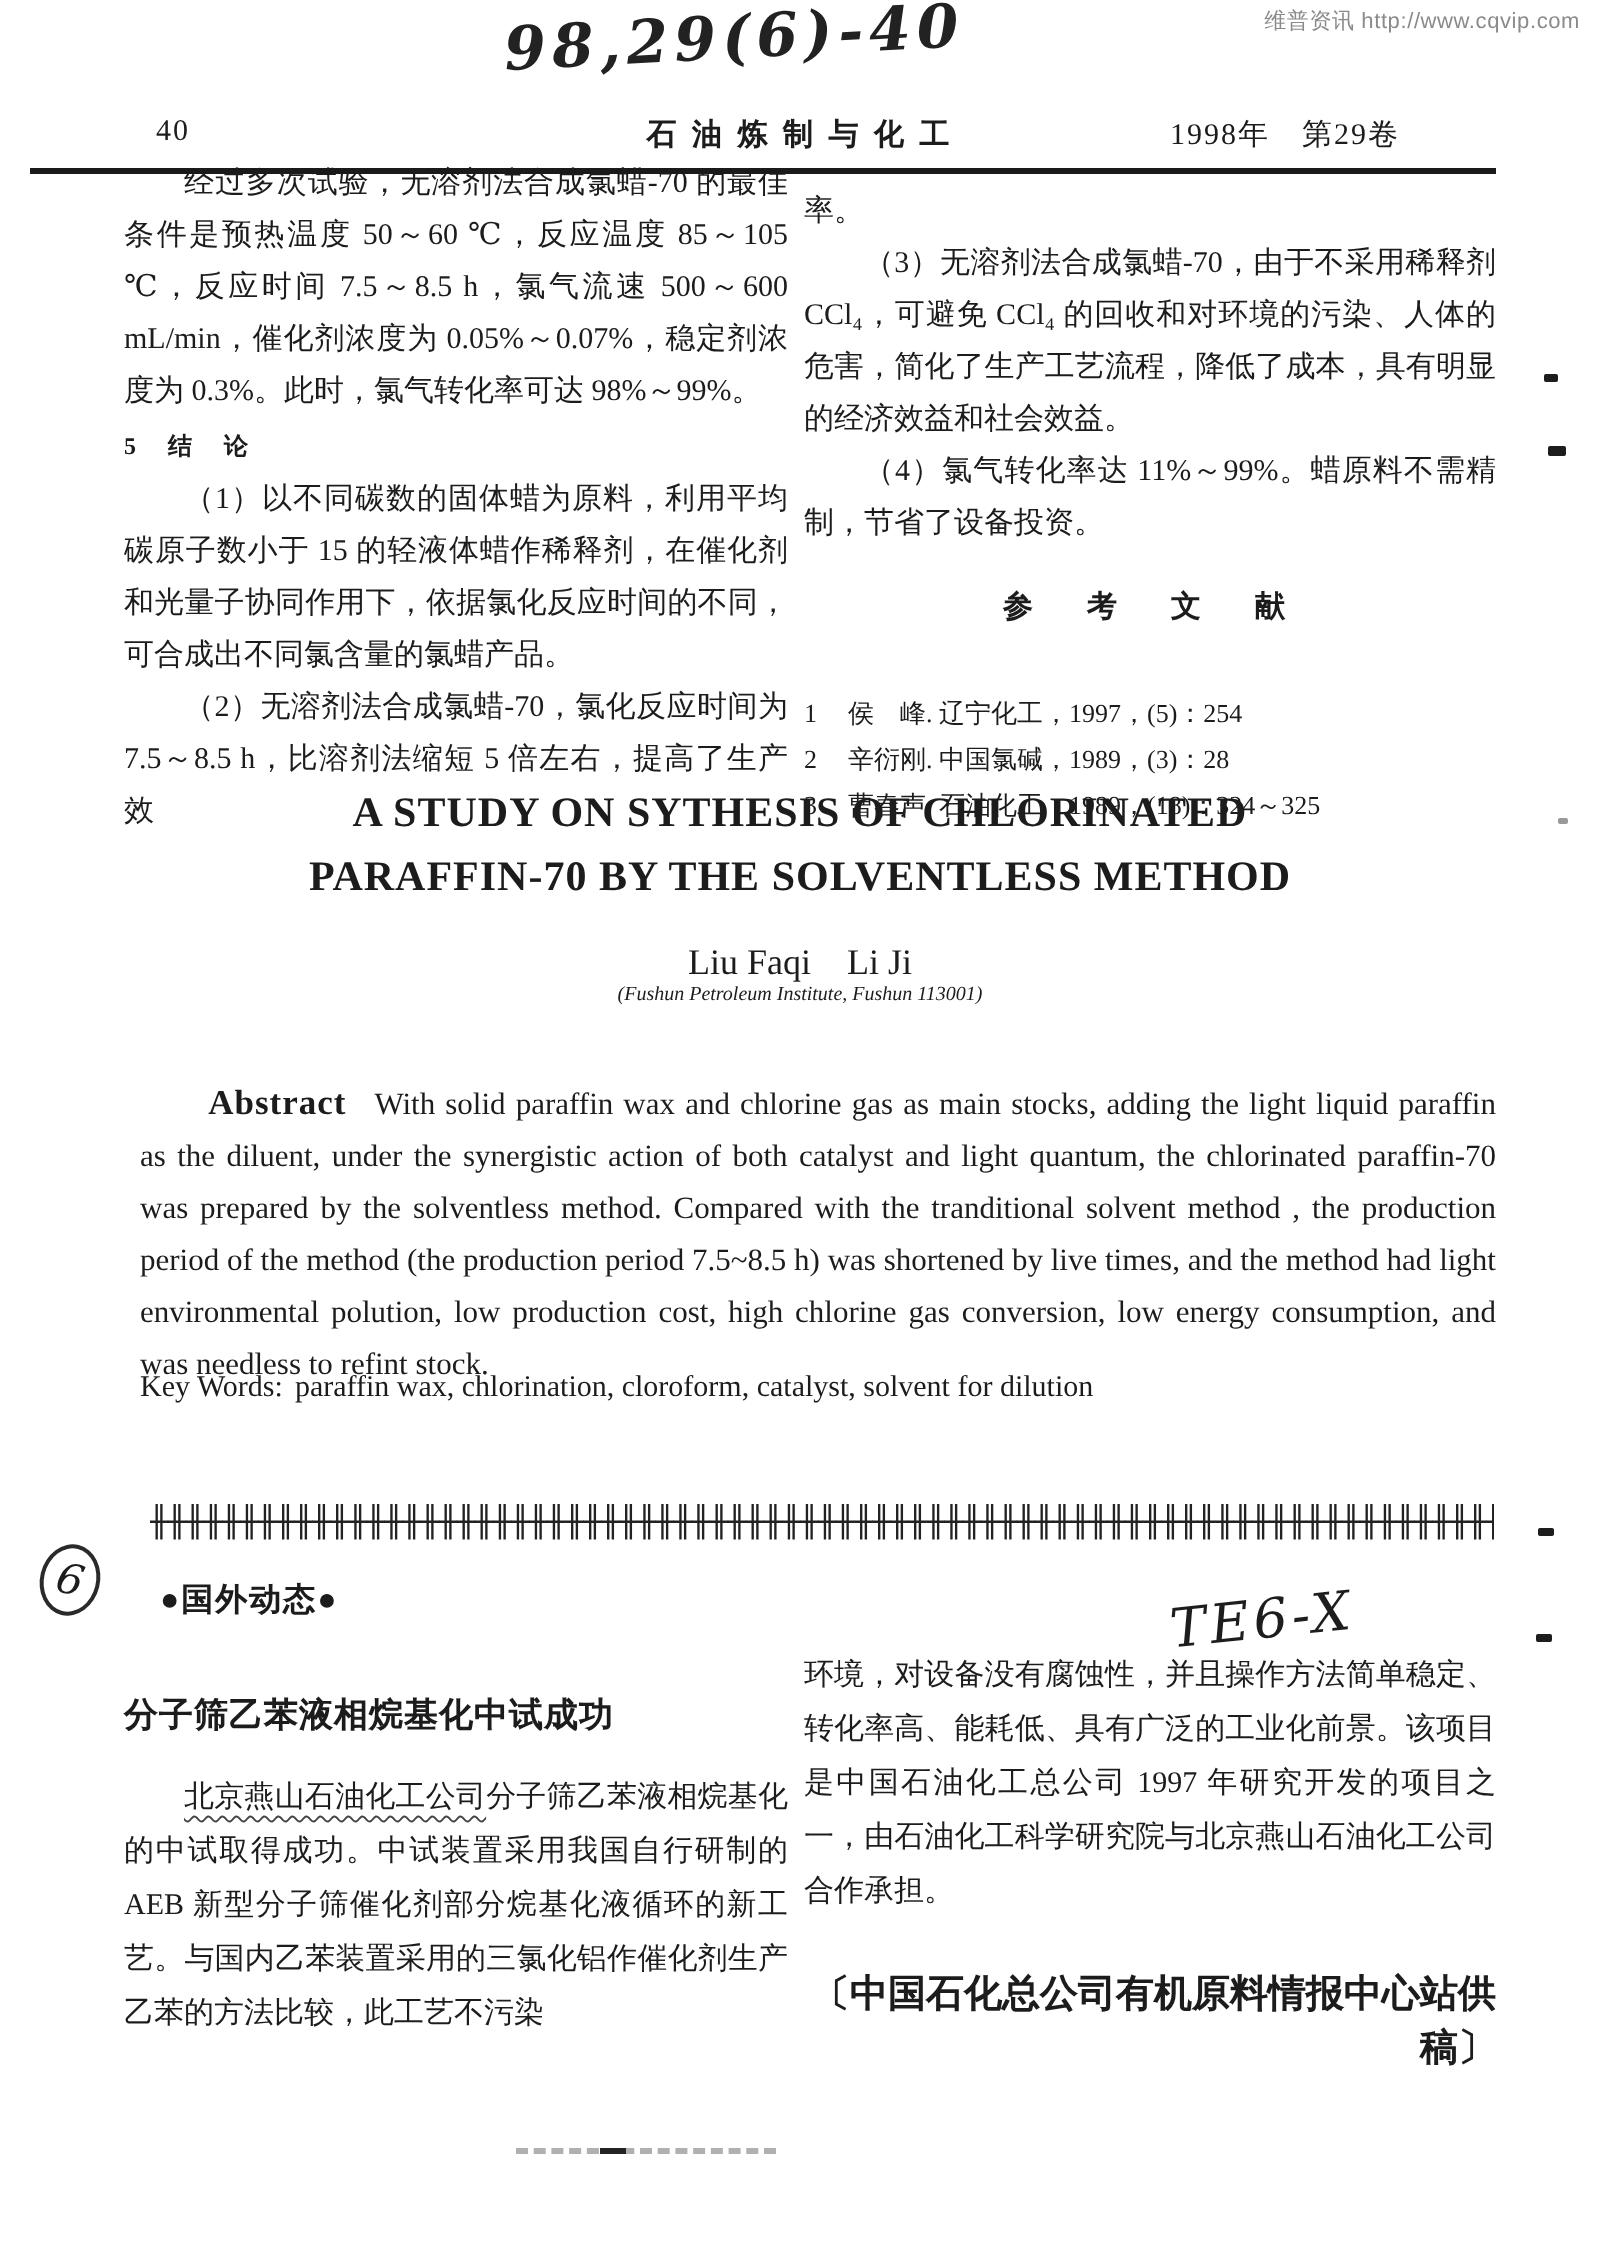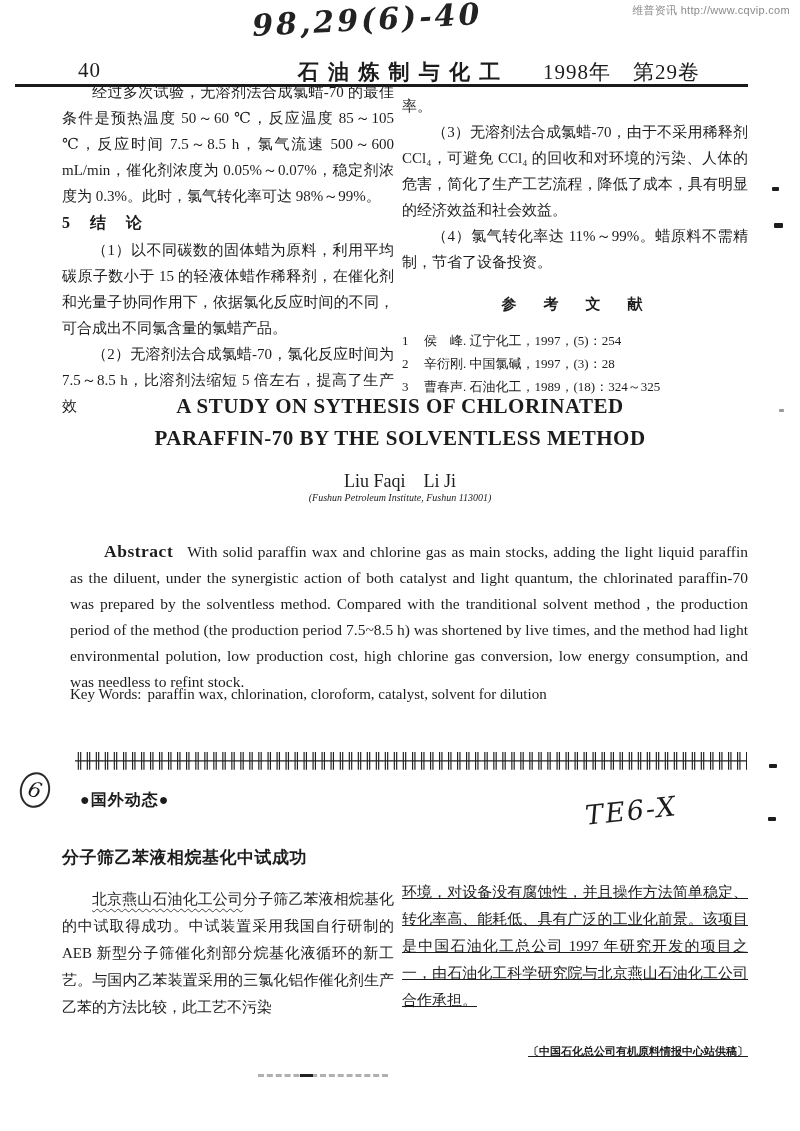--- a/index.html
+++ b/index.html
@@ -22,36 +22,36 @@
   }
   .hw-top {
     position:absolute; top:2px; left:252px;
     font-size:30px; font-style:italic; font-weight:bold;
     letter-spacing:3px; color:#222;
     transform:rotate(-3deg);
     font-family:"DejaVu Serif",serif;
   }
   .journal-header {
     position:absolute; top:58px; left:0; width:100%; height:24px;
-    font-size:21px;
+    font-size:15px;
   }
   .journal-header .pgnum { position:absolute; left:78px; top:0; letter-spacing:1px; }
   .journal-header .jtitle { position:absolute; left:0; width:100%; text-align:center; top:0; font-weight:bold; letter-spacing:2px; }
   .journal-header .issue { position:absolute; right:100px; top:0; letter-spacing:1px; }
   .header-rule {
     position:absolute; top:84px; left:15px; width:733px; height:3px;
     background:#1a1a1a;
   }
   
   .col { position:absolute; font-size:15px; line-height:26px; text-align:justify; }
   .col-left  { left:62px;  top:79px; width:332px; }
   .col-right { left:402px; top:93px; width:346px; }
   .col p.indent { text-indent:2em; }
-  .sec-heading { font-weight:bold; font-size:16px; letter-spacing:2px; line-height:28px;font-family:Liberation Serif, serif; }
-  .refs-heading { font-weight:bold; text-align:center; font-size:15px; letter-spacing:6px; margin-top:16px; margin-bottom:12px; }
+  .sec-heading { font-weight:bold; font-size:12px; letter-spacing:2px; line-height:28px;font-family:Liberation Serif, serif; }
+  .refs-heading { font-weight:bold; text-align:center; font-size:15px; letter-spacing:6px; margin-top:16px; margin-bottom:28px; }
   .ref-line { font-size:13px; line-height:23px; text-align:left; display:flex; }
   .ref-line .ref-no { width:22px; flex:none; }
   
   .en-title {
     position:absolute; top:390px; left:0; width:100%;
     text-align:center; font-weight:bold; font-size:21px; line-height:32px;
     letter-spacing:.5px;
   }
   .en-authors { position:absolute; top:469px; left:0; width:100%; text-align:center; font-size:18px; }
   .en-affil   { position:absolute; top:492px; left:0; width:100%; text-align:center; font-size:10px; font-style:italic; }
@@ -85,28 +85,28 @@
     position:absolute; left:585px; top:795px;
     font-size:27px; font-style:italic; letter-spacing:2px;
     transform:rotate(-6deg); color:#1d1d1d;
     font-family:"DejaVu Serif",serif;
   }
   .news-title {
     position:absolute; left:62px; top:846px; width:332px;
     text-align:left; font-weight:bold; font-size:17px; letter-spacing:.5px;
   }
   .news-left  { left:62px;  top:886px; width:332px; position:absolute; font-size:15px; line-height:27px; text-align:justify; }
-  .news-right { left:402px; top:879px; width:346px; position:absolute; font-size:15px; line-height:27px; text-align:justify;text-decoration:underline; }
+  .news-right { left:402px; top:825px; width:346px; position:absolute; font-size:15px; line-height:27px; text-align:justify; }
   .news-left p { text-indent:2em; }
   .wavy {
     text-decoration:underline; text-decoration-style:wavy;
     text-decoration-color:#444; text-decoration-thickness:1px;
     text-underline-offset:4px;
   }
-  .attribution { margin-top:24px; text-align:right; font-size:11px; font-weight:bold; }
+  .attribution { margin-top:24px; text-align:right; font-size:19px; font-weight:bold; }
   
   .speck { position:absolute; background:#1d1d1d; border-radius:1px; }
   .speck-1 { left:772px; top:187px; width:7px;  height:4px; }
   .speck-2 { left:774px; top:223px; width:9px;  height:5px; }
   .speck-3 { left:779px; top:409px; width:5px;  height:3px; opacity:.45; }
   .speck-4 { left:769px; top:764px; width:8px;  height:4px; }
   .speck-5 { left:768px; top:817px; width:8px;  height:4px; }
   .bottom-smudge {
     position:absolute; left:258px; top:1074px; width:130px; height:0;
     border-top:3px dashed #9d9d9d; opacity:.8;
@@ -141,21 +141,21 @@
     <p>率。</p>
     <p class="indent">（3）无溶剂法合成氯蜡-70，由于不采用稀释剂 CCl₄，可避免 CCl₄ 的回收和对环境的污染、人体的危害，简化了生产工艺流程，降低了成本，具有明显的经济效益和社会效益。</p>
     <p class="indent">（4）氯气转化率达 11%～99%。蜡原料不需精制，节省了设备投资。</p>
     <div class="refs-heading">参　考　文　献</div>
     <div class="ref-line">
       <span class="ref-no">1</span>
       <span>侯　峰. 辽宁化工，1997，(5)：254</span>
     </div>
     <div class="ref-line">
       <span class="ref-no">2</span>
-      <span>辛衍刚. 中国氯碱，1997，(3)：28</span>
+      <span>辛衍刚. 中国氯碱，1989，(3)：28</span>
     </div>
     <div class="ref-line">
       <span class="ref-no">3</span>
       <span>曹春声. 石油化工，1989，(18)：324～325</span>
     </div>
   </div>
 
   <div class="en-title">
     <div>A STUDY ON SYTHESIS OF CHLORINATED</div>
     <div>PARAFFIN-70 BY THE SOLVENTLESS METHOD</div>

